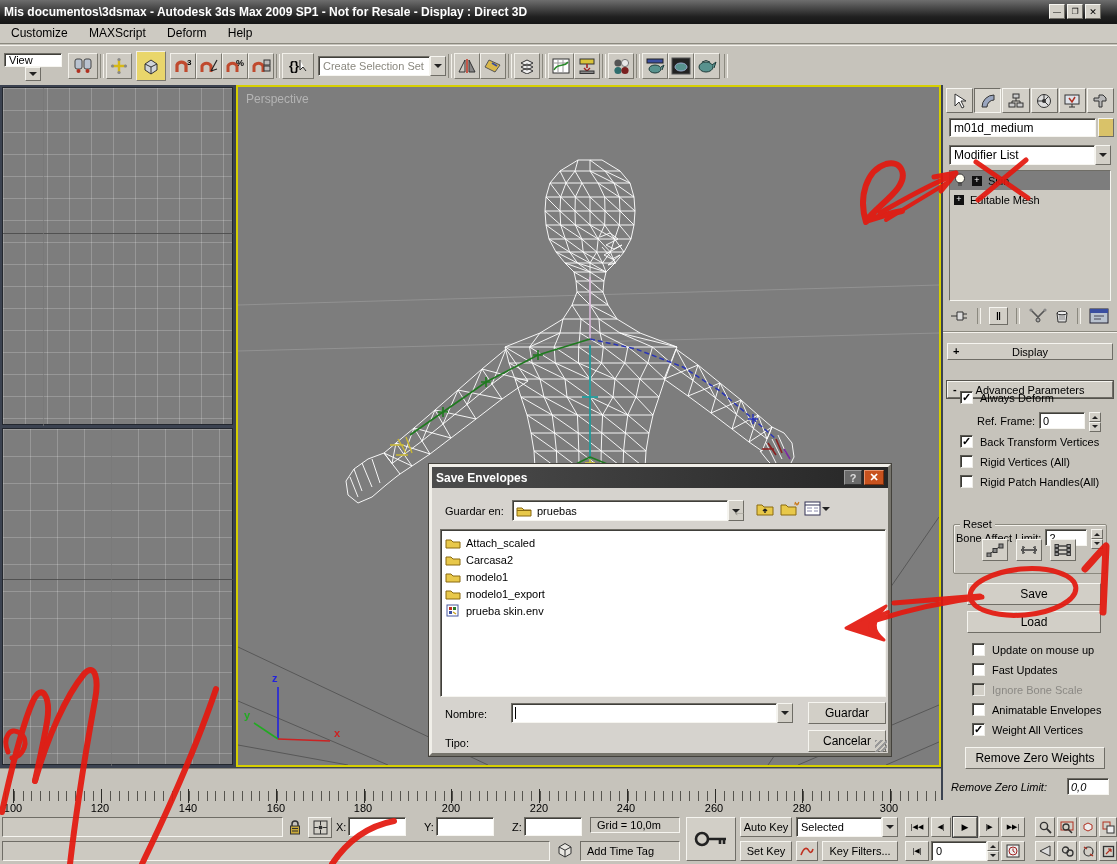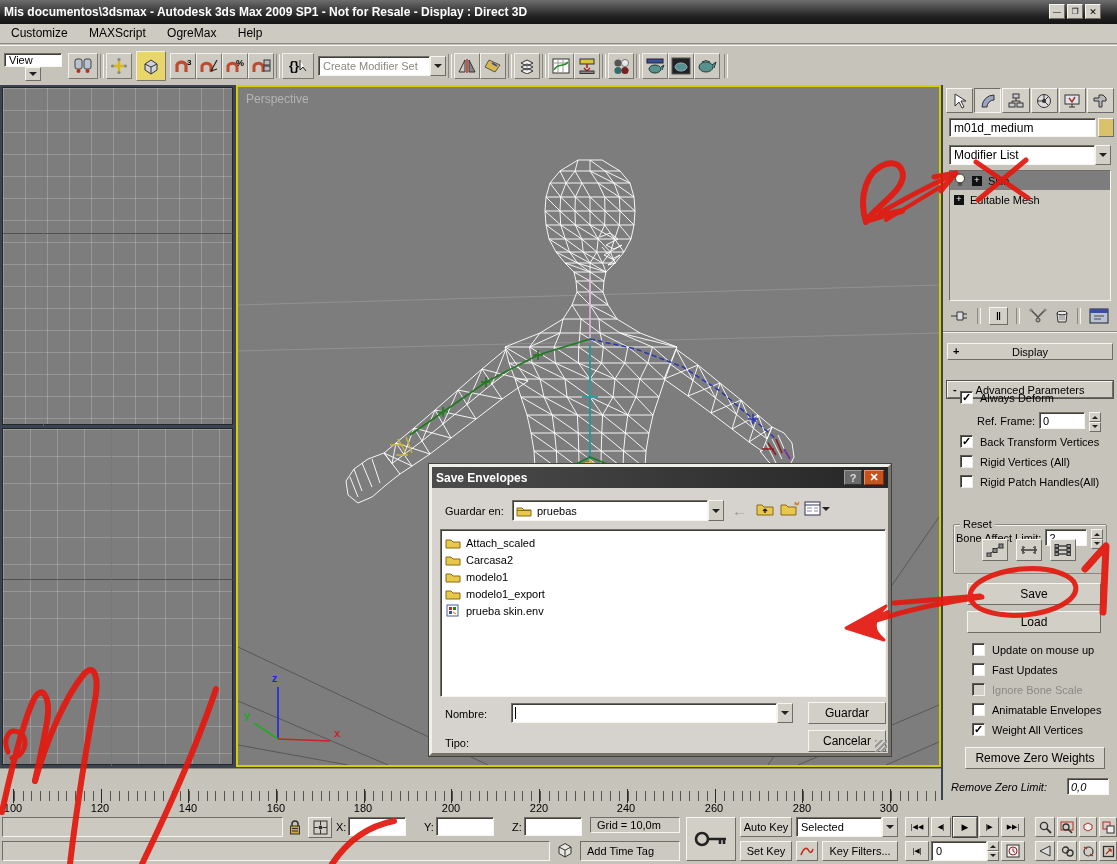--- a/index.html
+++ b/index.html
@@ -39,21 +39,21 @@
   <div class="abs" style="left:0;top:0;width:1117px;height:24px;background:linear-gradient(#6e6e6e,#202020 70%,#151515);display:flex;align-items:center;">
     <span style="color:#fff;font-weight:bold;font-size:12px;padding-left:4px;white-space:nowrap;">Mis documentos\3dsmax     - Autodesk 3ds Max  2009 SP1   - Not for Resale     - Display : Direct 3D</span>
     <span class="btn" style="position:absolute;right:52px;top:4px;width:16px;height:15px;font-size:8px;">—</span>
     <span class="btn" style="position:absolute;right:34px;top:4px;width:16px;height:15px;font-size:8px;">❐</span>
     <span class="btn" style="position:absolute;right:16px;top:4px;width:16px;height:15px;font-size:9px;">✕</span>
   </div>
 
   <div class="abs" style="left:0;top:24px;width:1117px;height:20px;background:#cdcac2;border-bottom:1px solid #8b897f;font-size:12px;padding-left:2px;">
     <span class="mi">Customize</span>
     <span class="mi">MAXScript</span>
-    <span class="mi">OgreMax</span>
+    <span class="mi">Deform</span>
     <span class="mi">Help</span>
   </div>
 
   <div class="abs" style="left:0;top:45px;width:1117px;height:40px;background:#c6c3bb;border-top:1px solid #f4f2ec;display:flex;align-items:center;padding-left:4px;">
     <div style="display:flex;align-items:center;height:26px;flex-direction:column;">
       <div class="sunkw" style="width:58px;height:20px;display:flex;align-items:center;padding-left:4px;">View</div>
       <div class="cab" style="height:20px;"></div>
     </div>
     <div class="ticon" style="margin-left:6px;width:30px;">
       <svg width="20" height="18">
@@ -105,21 +105,21 @@
         </svg>
     </div>
     <div class="tsep"></div>
     <div class="ticon" style="width:32px;">
       <span style="font-size:13px;font-weight:bold;">{}</span>
       <svg width="8" height="14">
           <path d="M1 1 L1 11 L4 8 L7 12" stroke="#222" fill="#fff"></path>
         </svg>
     </div>
     <div style="display:flex;align-items:center;margin-left:4px;">
-      <div class="sunkw" style="width:112px;height:20px;display:flex;align-items:center;padding-left:4px;color:#8a887f;">Create Modifier Set</div>
+      <div class="sunkw" style="width:112px;height:20px;display:flex;align-items:center;padding-left:4px;color:#8a887f;">Create Selection Set</div>
       <div class="cab" style="height:20px;"></div>
     </div>
     <div class="tsep"></div>
     <div class="ticon">
       <svg width="18" height="16">
           <path d="M7 2 L1 14 L7 14 Z" fill="none" stroke="#333"></path>
           <path d="M11 2 L17 14 L11 14 Z" fill="#888" stroke="#333"></path>
           <path d="M9 1 V15" stroke="#c03020" stroke-width="1.5"></path>
         </svg>
     </div>
@@ -1043,21 +1043,21 @@
       </div>
   </div>
 
   <div class="abs" style="left:429px;top:464px;width:462px;height:292px;background:#d6d3ce;border:3px solid;border-color:#f1efe9 #76746c #76746c #f1efe9;outline:1px solid #44423c;">
     <div style="height:21px;background:linear-gradient(90deg,#4c4c4c,#262626);display:flex;align-items:center;padding:0 4px;">
       <span style="color:#fff;font-weight:bold;font-size:12px;flex:1;">Save Envelopes</span>
       <span class="btn" style="width:18px;height:15px;font-weight:bold;color:#ddd;background:#6b6b6b;border-color:#9a9a9a #333 #333 #9a9a9a;">?</span>
       <span class="btn" style="width:20px;height:15px;margin-left:2px;font-weight:bold;color:#fff;background:#c8521e;border-color:#e8926a #7a2e0c #7a2e0c #e8926a;">✕</span>
     </div>
     <span class="abs lbl" style="left:13px;top:38px;">Guardar en:</span>
-    <div class="abs" style="left:80px;top:33px;width:212px;height:21px;display:flex;">
+    <div class="abs" style="left:80px;top:33px;width:232px;height:21px;display:flex;">
       <div class="sunkw" style="flex:1;display:flex;align-items:center;gap:5px;padding-left:3px;">
         <svg width="16" height="12">
             <path d="M1 3 L6 3 L8 5 L15 5 L15 11 L1 11 Z" fill="#e8c84a" stroke="#8a6a10"></path>
             <path d="M1 5.5 H15" stroke="#8a6a10"></path>
           </svg>
         <span>pruebas</span>
       </div>
       <div class="cab"></div>
     </div>
     <span class="abs" style="left:300px;top:35px;color:#9a9890;font-size:15px;font-weight:bold;">←</span>

